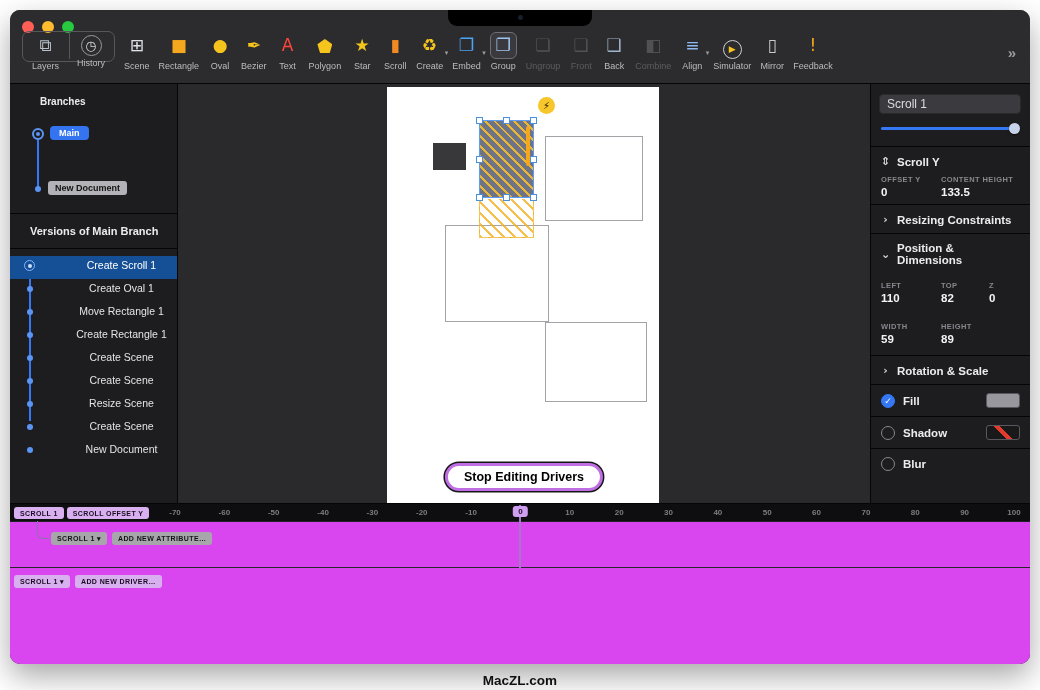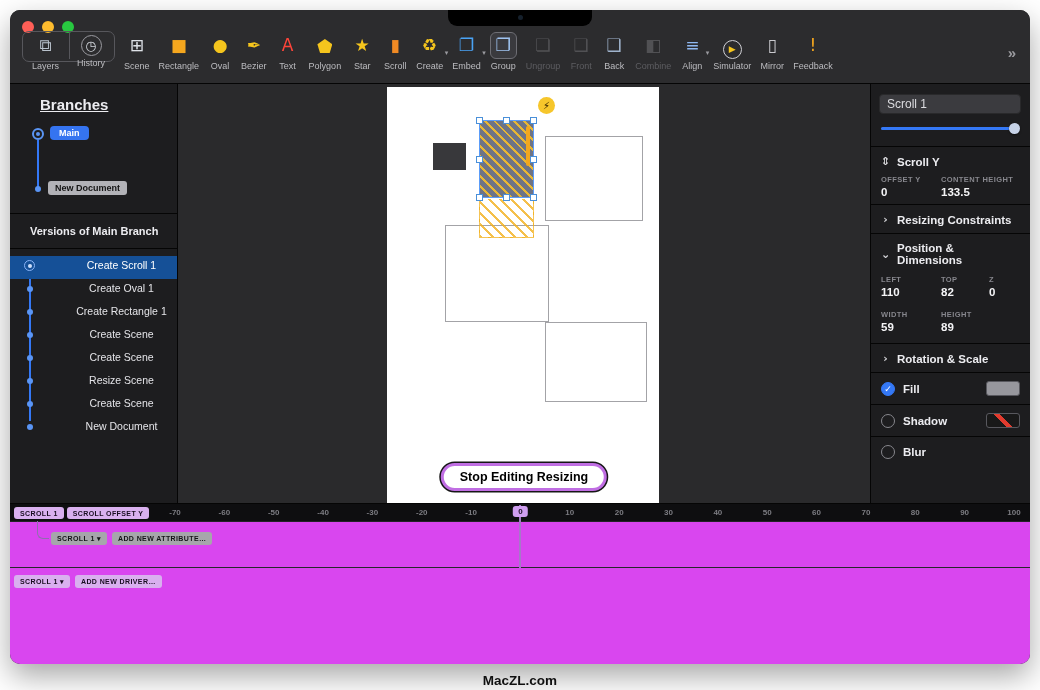--- a/index.html
+++ b/index.html
@@ -40,21 +40,21 @@
   .tb-icon.pentagon { width:15px; height:14px; min-width:15px; background:#f5c51d; margin:7px 0 6px;
                       clip-path:polygon(50% 0,100% 38%,82% 100%,18% 100%,0 38%); }
   .overflow { position:absolute; right:14px; top:34px; color:#9a9a9e; font-size:15px; font-weight:bold; }
 
   
   .main { display:flex; height:419px; background:#2a2a2c; }
 
   
   .sidebar { width:168px; background:#1d1d1f; border-right:1px solid #050505; display:flex; flex-direction:column; }
   .branches { height:129px; position:relative; }
-  .branches-title { padding:12px 0 0 30px; font-size:15px; font-weight:bold; color:#ececf0;text-decoration:underline; }
+  .branches-title { padding:12px 0 0 30px; font-size:10px; font-weight:bold; color:#ececf0; }
   .graph-line { position:absolute; left:27px; top:56px; width:2px; height:48px; background:#3478f6; }
   .node-main { position:absolute; left:22px; top:44px; width:12px; height:12px; border:2px solid #5a95f5;
                border-radius:50%; background:#1d1d1f; }
   .node-main::after { content:""; position:absolute; inset:2px; background:#5a95f5; border-radius:50%; }
   .badge-main { position:absolute; left:40px; top:42px; background:#3574f0; color:#fff; font-size:9px;
                 font-weight:bold; padding:2px 9px; border-radius:4px; }
   .node-dot { position:absolute; left:25px; top:102px; width:6px; height:6px; background:#5a95f5; border-radius:50%; }
   .badge-newdoc { position:absolute; left:38px; top:97px; background:#b2b2b7; color:#141414; font-size:9px;
                   font-weight:bold; padding:2px 7px; border-radius:3px; }
   .versions-header { height:36px; border-top:1px solid #050505; border-bottom:1px solid #050505;
@@ -95,21 +95,21 @@
                      font-size:10px; color:#332200; font-family:"DejaVu Sans",sans-serif; }
   .stop-btn { position:absolute; left:50%; transform:translateX(-50%); top:379px; background:#fff;
               border:3px solid #c06ee3; box-shadow:0 0 0 1.5px #161616; border-radius:16px;
               padding:4px 16px; font-size:12.5px; font-weight:bold; color:#000; font-family:inherit; cursor:pointer; }
 
   
   .inspector { width:160px; background:#1d1d1f; border-left:1px solid #050505; color:#ececf0; overflow:hidden; }
   .insp-name { display:block; margin:10px 8px 9px; width:142px; background:#3b3b3f; border:1px solid #29292b;
                border-radius:4px; color:#dcdce0; font-size:12px; padding:2px 7px; font-family:inherit; }
   .insp-grid2 { display:grid; grid-template-columns:60px 1fr; padding:0 10px; }
-  .insp-grid3 { display:grid; grid-template-columns:60px 48px 1fr; padding:2px 10px 4px; }
+  .insp-grid3 { display:grid; grid-template-columns:60px 48px 1fr; padding:2px 10px 4px;margin-top:6px; }
   .insp-label { font-size:7.5px; font-weight:bold; letter-spacing:.4px; color:#87878d; white-space:nowrap; }
   .insp-value { font-size:11.5px; font-weight:bold; color:#f4f4f6; margin:2px 0 6px; }
   .slider { margin:6px 10px 12px; position:relative; height:11px; }
   .slider-track { position:absolute; left:0; right:0; top:4px; height:3px; background:#3a3a3e; border-radius:2px; }
   .slider-fill { position:absolute; left:0; right:7px; top:4px; height:3px; background:#3478f6; border-radius:2px; }
   .slider-knob { position:absolute; right:0; top:0; width:11px; height:11px; border-radius:50%;
                  background:#c7d3e8; box-shadow:0 1px 2px rgba(0,0,0,.6); }
   .insp-sec { border-top:1px solid #050505; }
   .sec-head { display:flex; align-items:center; gap:7px; padding:8px 10px 7px; font-weight:bold; font-size:11.5px; }
   .chev { color:#d8d8dc; font-size:11px; width:9px; text-align:center; font-family:"DejaVu Sans",sans-serif; }
@@ -255,20 +255,21 @@
           <div class="node-main"></div>
           <div class="badge-main">Main</div>
           <div class="node-dot"></div>
           <div class="badge-newdoc">New Document</div>
         </div>
         <div class="versions-header">Versions of Main Branch</div>
         <div class="versions-list" id="versions-list">
           <div class="vline"></div>
         <div class="vrow sel">Create Scroll 1</div>
             <div class="vrow">Create Oval 1</div>
+            <div class="vrow">Move Rectangle 1</div>
             <div class="vrow">Create Rectangle 1</div>
             <div class="vrow">Create Scene</div>
             <div class="vrow">Create Scene</div>
             <div class="vrow">Resize Scene</div>
             <div class="vrow">Create Scene</div>
             <div class="vrow">New Document</div>
           </div>
       </aside>
 
       <section class="canvas">
@@ -285,21 +286,21 @@
             <div class="handle h-n"></div>
             <div class="handle h-ne"></div>
             <div class="handle h-e"></div>
             <div class="handle h-se"></div>
             <div class="handle h-s"></div>
             <div class="handle h-sw"></div>
             <div class="handle h-w"></div>
           </div>
           <div class="lightning-badge">⚡</div>
         </div>
-        <button class="stop-btn">Stop Editing Resizing</button>
+        <button class="stop-btn">Stop Editing Drivers</button>
       </section>
 
       <aside class="inspector">
         <input class="insp-name" value="Scroll 1" style="">
         <div class="slider">
           <div class="slider-track"></div>
           <div class="slider-fill"></div>
           <div class="slider-knob"></div>
         </div>
 

